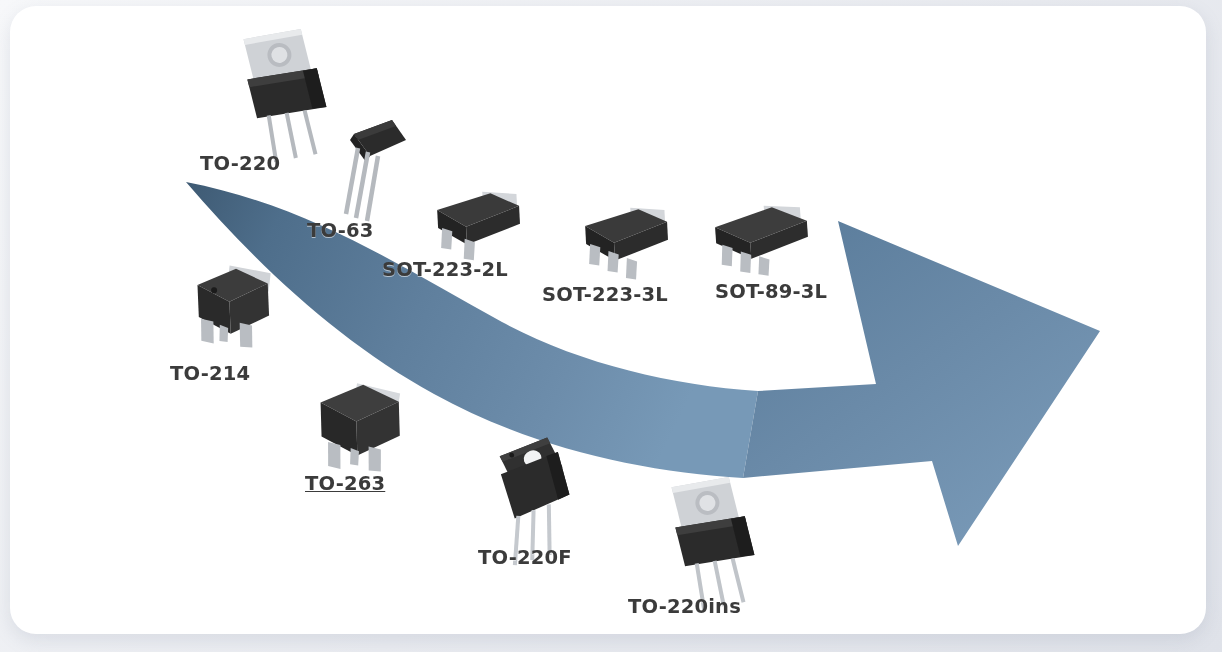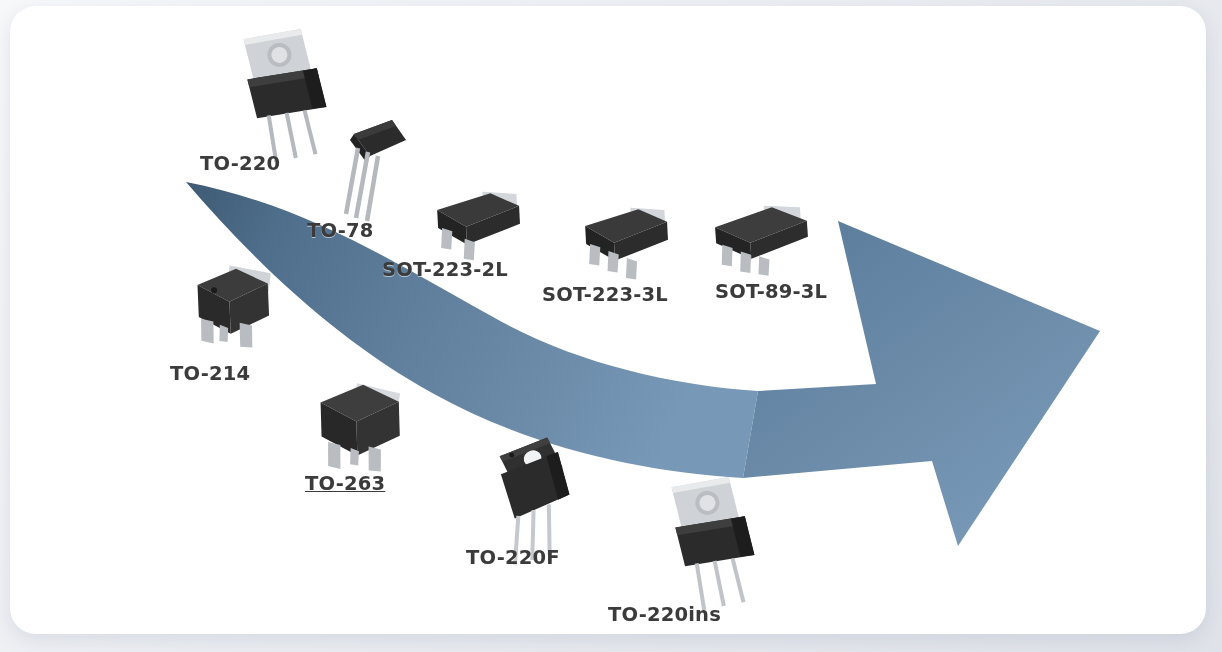--- a/index.html
+++ b/index.html
@@ -132,21 +132,21 @@
       <div class="pkg" style="left:330px; top:112px; width:72px; height:110px; transform:rotate(0deg);">
         <svg viewBox="0 0 72 110" width="72" height="110">
           <path d="M14 16 L52 2 L66 22 L30 38 Z" fill="#2b2b2b"></path>
           <path d="M14 16 L52 2 L56 8 L18 22 Z" fill="#3b3b3b"></path>
           <path d="M14 16 L30 38 L26 44 L10 22 Z" fill="#222"></path>
           <path d="M18 30 L6 96" stroke="#b5b9be" stroke-width="4.5" fill="none"></path>
           <path d="M28 34 L16 100" stroke="#b5b9be" stroke-width="4.5" fill="none"></path>
           <path d="M38 38 L27 103" stroke="#b5b9be" stroke-width="4.5" fill="none"></path>
         </svg>
       </div>
-      <div class="lbl" style="left:297px; top:215px;">TO-78</div>
+      <div class="lbl" style="left:297px; top:215px;">TO-63</div>
 
       <div class="pkg" style="left:420px; top:180px; width:96px; height:78px; transform:rotate(-3deg);">
         <svg viewBox="0 0 96 78" width="96" height="78">
           <path d="M54 6 L88 10 L88 22 L54 18 Z" fill="#d3d6da"></path>
           <path d="M8 22 L62 8 L90 22 L36 40 Z" fill="#3a3a3a"></path>
           <path d="M8 22 L36 40 L36 58 L8 40 Z" fill="#232323"></path>
           <path d="M36 40 L90 22 L90 40 L36 58 Z" fill="#2c2c2c"></path>
           <path d="M12 40 L10 60 L20 62 L22 44 Z" fill="#b9bdc2"></path>
           <path d="M34 52 L32 72 L42 74 L44 56 Z" fill="#b9bdc2"></path>
         </svg>
@@ -213,33 +213,33 @@
           <ellipse cx="40" cy="20" rx="9" ry="8" transform="rotate(-10 40 20)" fill="#f2f3f4"></ellipse>
           <circle cx="20" cy="13" r="2.4" fill="#1a1a1a"></circle>
           <circle cx="59" cy="25" r="2.4" fill="#1a1a1a"></circle>
           <path d="M6 30 L66 18 L70 62 L12 76 Z" fill="#2b2b2b"></path>
           <path d="M54 20 L66 18 L70 62 L58 65 Z" fill="#1d1d1d"></path>
           <path d="M16 74 L4 122" stroke="#c5c9ce" stroke-width="4" fill="none"></path>
           <path d="M32 71 L22 120" stroke="#c5c9ce" stroke-width="4" fill="none"></path>
           <path d="M48 68 L40 118" stroke="#c5c9ce" stroke-width="4" fill="none"></path>
         </svg>
       </div>
-      <div class="lbl" style="left:456px; top:542px;">TO-220F</div>
+      <div class="lbl" style="left:468px; top:542px;">TO-220F</div>
 
       <div class="pkg" style="left:660px; top:468px; width:92px; height:135px; transform:rotate(-14deg);">
         <svg viewBox="0 0 92 135" width="92" height="135">
           <path d="M16 4 L74 8 L74 56 L16 52 Z" fill="#cfd2d6"></path>
           <path d="M16 4 L74 8 L74 14 L16 10 Z" fill="#e8eaec"></path>
           <ellipse cx="47" cy="28" rx="12" ry="12" fill="#babdc2"></ellipse>
           <ellipse cx="47" cy="28" rx="8" ry="8" fill="#e0e2e5"></ellipse>
           <path d="M10 44 L80 50 L80 90 L10 84 Z" fill="#2b2b2b"></path>
           <path d="M10 44 L80 50 L80 58 L10 52 Z" fill="#3e3e3e"></path>
           <path d="M66 49 L80 50 L80 90 L66 88 Z" fill="#1d1d1d"></path>
           <path d="M22 84 L18 131" stroke="#c0c4c9" stroke-width="4" fill="none"></path>
           <path d="M40 86 L38 132" stroke="#c0c4c9" stroke-width="4" fill="none"></path>
           <path d="M58 88 L58 133" stroke="#c0c4c9" stroke-width="4" fill="none"></path>
         </svg>
       </div>
-      <div class="lbl" style="left:598px; top:591px;margin-top:8px;">TO-220ins</div>
+      <div class="lbl" style="left:618px; top:591px;">TO-220ins</div>
 
     </div>
   </div>
 </div>
 
 </body></html>

